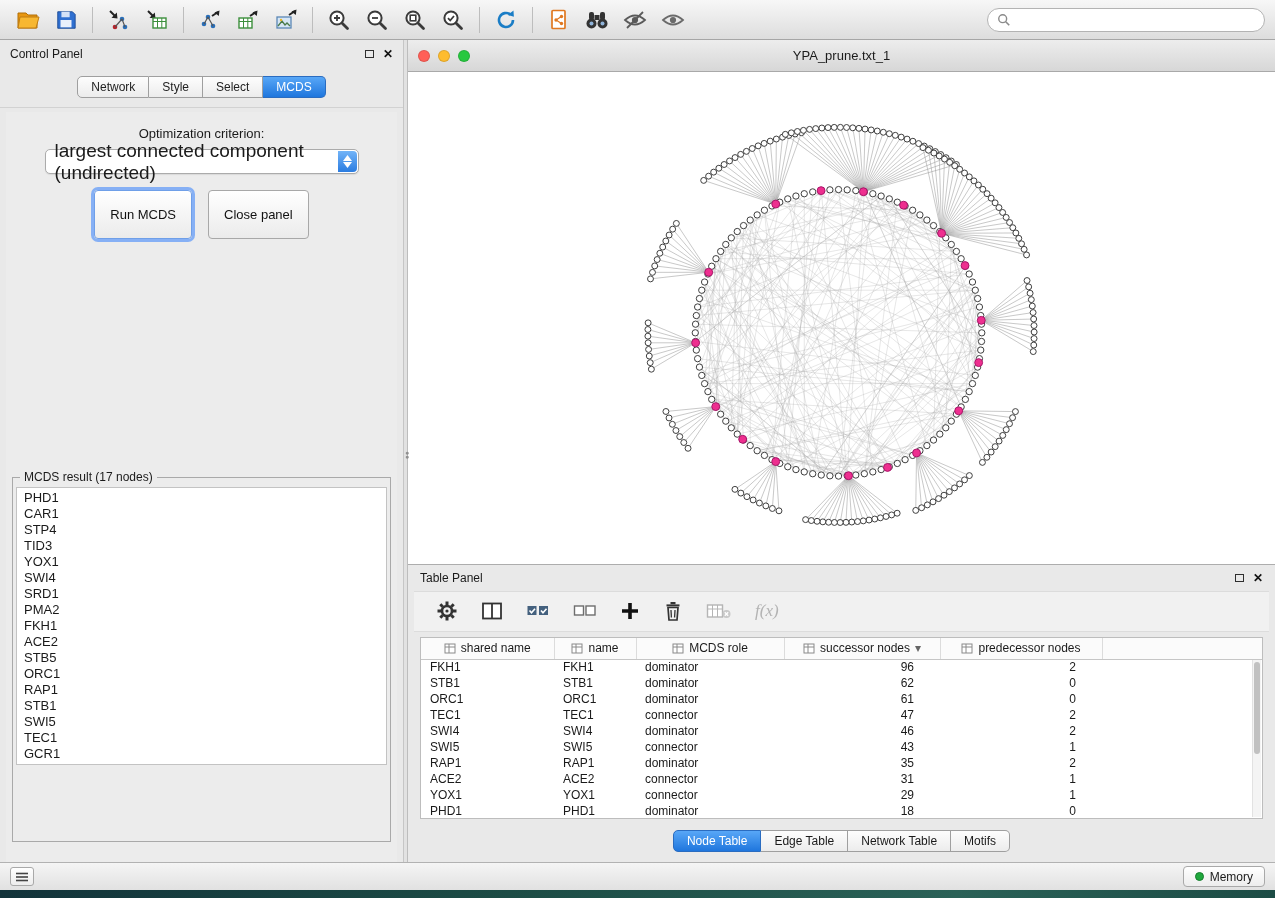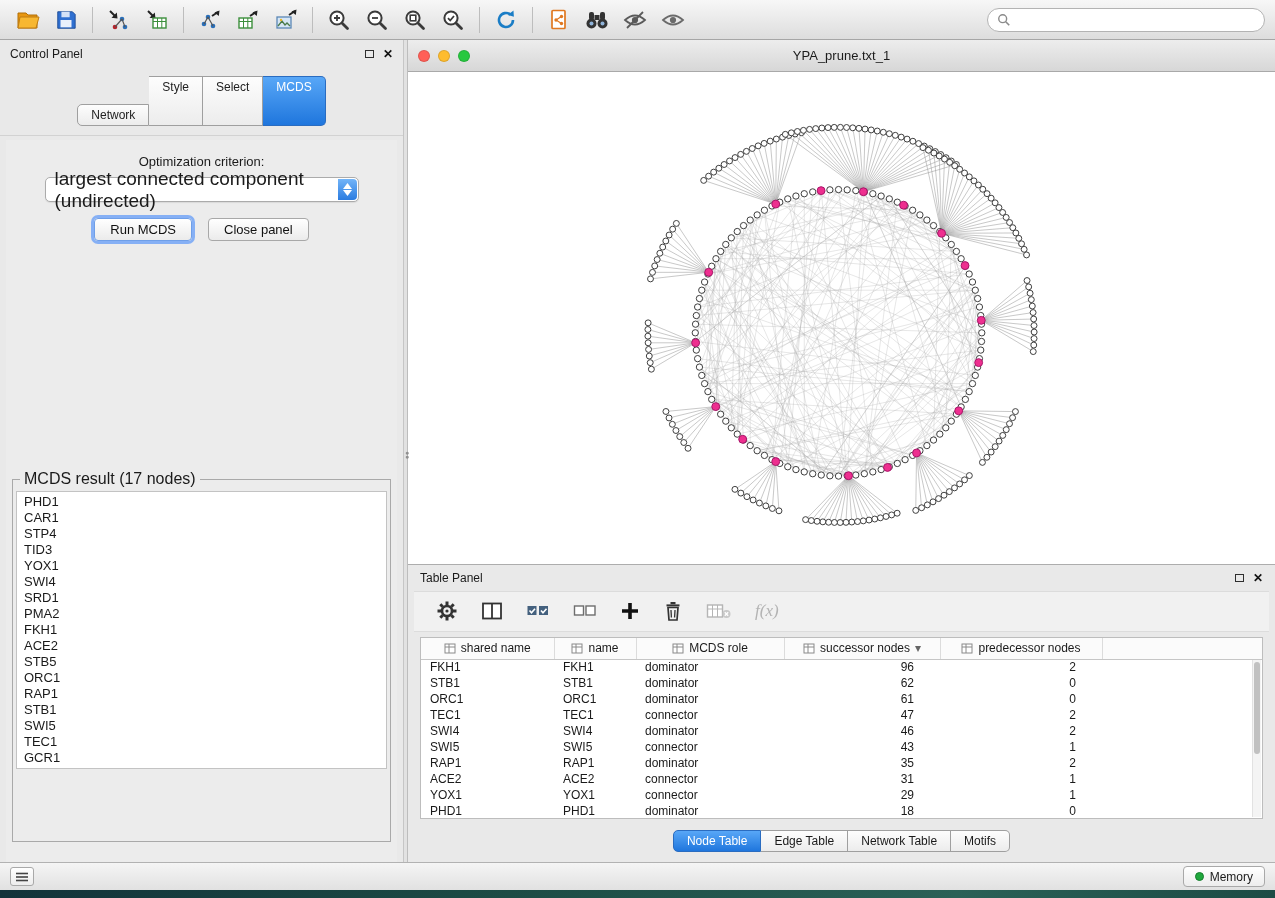--- a/index.html
+++ b/index.html
@@ -20,32 +20,32 @@
   .splitter .dots{position:absolute;top:50%;left:1px;color:#8f8f8f;font-size:7px;line-height:4px;}
   .right-col{flex:1;display:flex;flex-direction:column;background:#e9e9e9;min-width:0;}
 
   
   .cp-header{height:28px;display:flex;align-items:center;padding:0 10px;font-size:12px;}
   .win-btns{margin-left:auto;display:flex;gap:9px;align-items:center;}
   .box-btn{width:9px;height:8px;border:1.5px solid #2e2e2e;background:transparent;}
   .x-btn{font-size:12px;font-weight:bold;color:#111;line-height:10px;}
   .cp-tabs{display:flex;justify-content:center;padding:8px 0 9px;border-bottom:1px solid #d2d2d2;}
   .cp-tab{font-size:12px;padding:3px 13px;border:1px solid #9f9f9f;border-left-width:0;background:linear-gradient(#fdfdfd,#ececec);color:#222;}
-  .cp-tab:first-child{border-radius:5px 0 0 5px;border-left-width:1px;margin-top:28px;}
+  .cp-tab:first-child{border-radius:5px 0 0 5px;border-left-width:1px;}
   .cp-tab:last-child{border-radius:0 5px 5px 0;}
   .cp-tab.active{background:linear-gradient(#58a7f7,#1f76dd);color:#fff;border-color:#2a6cc0;}
   .cp-body{flex:1;display:flex;flex-direction:column;background:#ececec;margin:4px 6px 0;}
   .opt-label{text-align:center;font-size:13px;margin-top:14px;}
   .dropdown{margin:8px auto 4px;width:314px;height:25px;background:#fff;border:1px solid #ababab;border-radius:5px;display:flex;align-items:center;font-size:19px;padding-left:9px;position:relative;box-shadow:0 1px 1px rgba(0,0,0,.08);}
   .dd-stepper{position:absolute;right:1px;top:1px;bottom:1px;width:19px;border-radius:0 4px 4px 0;background:linear-gradient(#72b4f8,#2b7ce0);display:flex;flex-direction:column;align-items:center;justify-content:center;gap:1px;}
   .btn-row{display:flex;justify-content:center;gap:16px;margin:12px 0 6px;}
-  .push-btn{font-size:13px;padding:3px 15px;background:linear-gradient(#ffffff,#ebebeb);border:1px solid #a8a8a8;border-radius:4px;color:#111;}
+  .push-btn{font-size:13px;padding:16px 15px;background:linear-gradient(#ffffff,#ebebeb);border:1px solid #a8a8a8;border-radius:4px;color:#111;}
   .push-btn.focused{box-shadow:0 0 0 3px rgba(80,145,250,.65);border-color:#6f9fe8;}
   .mcds-fieldset{margin-top:auto;margin-left:6px;margin-right:6px;margin-bottom:20px;height:372px;display:flex;flex-direction:column;border:1px solid #a9a9a9;padding:3px;font-size:12px;background:#ececec;}
-  .mcds-fieldset legend{padding:0 4px;margin-left:4px;font-size:16px;}
+  .mcds-fieldset legend{padding:0 4px;margin-left:4px;font-size:12px;}
   .result-list{flex:1;background:#fff;border:1px solid #c3c3c3;overflow:hidden;padding:2px 0;}
   .result-item{font-size:13px;line-height:16px;padding:0 7px;}
 
   
   .net-window{height:525px;display:flex;flex-direction:column;border-bottom:1px solid #adadad;}
   .net-titlebar{height:32px;background:linear-gradient(#ededed,#d7d7d7);border-bottom:1px solid #a9a9a9;position:relative;display:flex;align-items:center;justify-content:center;font-size:13px;color:#1c1c1c;}
   .traffic{position:absolute;left:10px;display:flex;gap:8px;}
   .light{width:12px;height:12px;border-radius:50%;border:1px solid rgba(0,0,0,.12);}
   .net-canvas{flex:1;background:#fff;min-height:0;}
 

